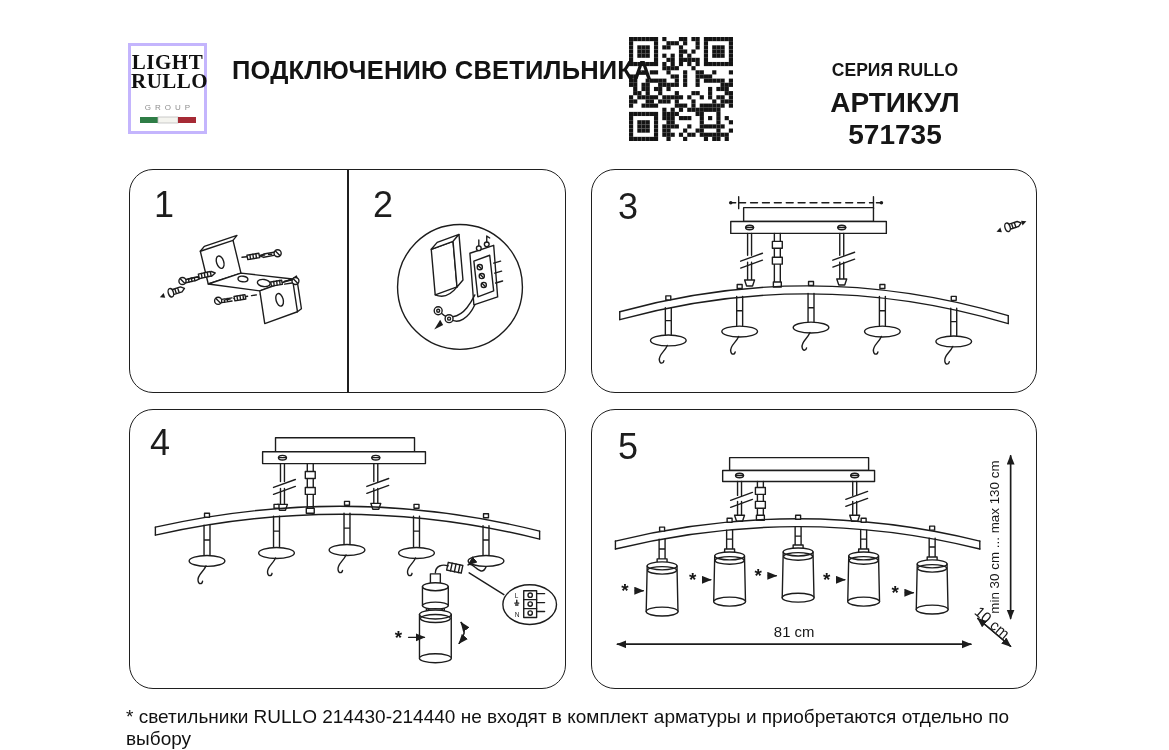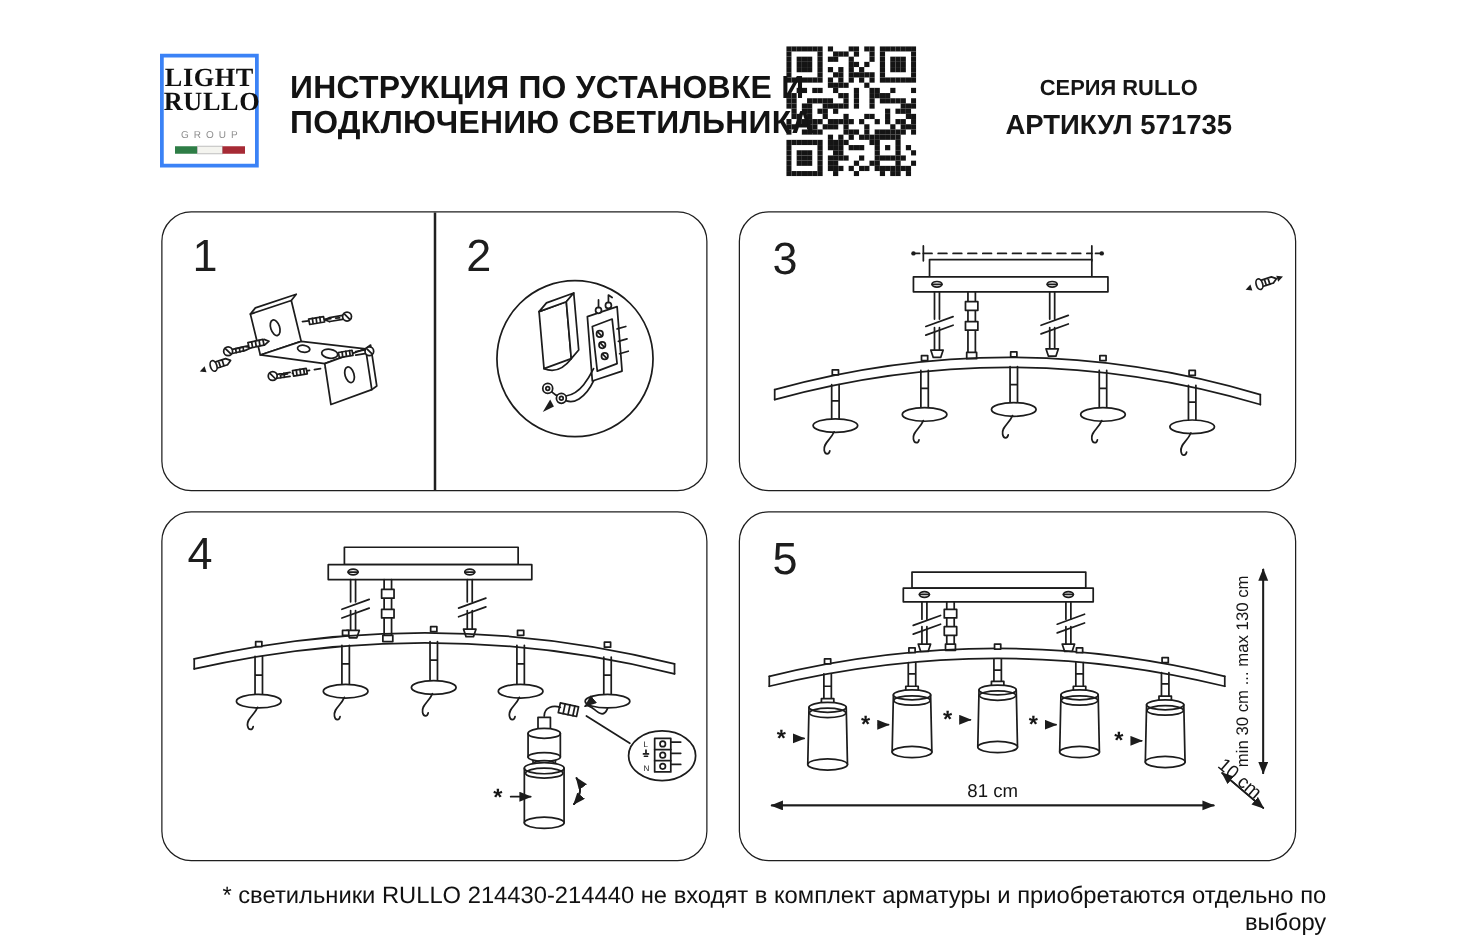--- a/index.html
+++ b/index.html
@@ -2,31 +2,31 @@
 <html><head>
 <meta charset="utf-8">
 <style>
   :root{ --ink:#1c1c1c; }
   html,body{margin:0;padding:0;background:#fff;}
   .sheet{position:relative;width:1169px;height:750px;background:#fff;
          font-family:"Liberation Sans",sans-serif;color:#161616;overflow:hidden;}
 
   
   .logo{position:absolute;left:128px;top:43px;width:79px;height:91px;
-        border:3px solid #3b82f6;background:#fff;box-sizing:border-box;text-align:center;}
+        border:3px solid #c4b5fd;background:#fff;box-sizing:border-box;text-align:center;}
   .logo-word{font-family:"Liberation Serif",serif;font-weight:700;font-size:21px;
              line-height:19px;letter-spacing:.5px;color:#101010;}
   .logo-word:first-child{margin-top:7px;}
   .logo-group{font-size:8px;letter-spacing:4px;padding-left:4px;color:#8f8f8f;margin-top:12px;}
   .logo-flag{display:block;margin:4px auto 0;}
   .title{position:absolute;left:232px;top:56px;font-size:25.5px;font-weight:700;
          line-height:28px;color:#131313;letter-spacing:.2px;}
   .series-block{position:absolute;left:798px;top:60px;width:194px;text-align:center;}
   .series{font-size:17.5px;font-weight:700;}
-  .article{font-size:22px;font-weight:700;margin-top:6px;}
+  .article{font-size:28px;font-weight:700;margin-top:6px;}
   #qr{position:absolute;left:629px;top:37px;}
 
   
   .panel{position:absolute;border:1.8px solid #1f1f1f;border-radius:24px;background:#fff;box-sizing:border-box;}
   .pA{left:129px;top:169px;width:437px;height:224px;}
   .pB{left:591px;top:169px;width:446px;height:224px;}
   .pC{left:129px;top:409px;width:437px;height:280px;}
   .pD{left:591px;top:409px;width:446px;height:280px;}
   .divider{position:absolute;left:217px;top:0;bottom:0;width:1.8px;background:#1f1f1f;}
   .num{position:absolute;font-size:36px;color:#1d1d1d;}
@@ -36,40 +36,39 @@
   .s{stroke:var(--ink);fill:none;stroke-width:1.4;stroke-linecap:round;stroke-linejoin:round;}
   .fw{stroke:var(--ink);fill:#fff;stroke-width:1.4;stroke-linejoin:round;}
   .f{fill:var(--ink);stroke:none;}
   .dash{stroke-dasharray:5,4;}
   .dash2{stroke-dasharray:7,5;}
   text.dim{font-family:"Liberation Sans",sans-serif;font-size:15px;fill:#161616;stroke:none;}
   text.dimv{font-family:"Liberation Sans",sans-serif;font-size:13.5px;fill:#161616;stroke:none;}
   text.ast{font-family:"Liberation Sans",sans-serif;font-size:19px;font-weight:700;fill:#161616;stroke:none;}
   text.tiny{font-family:"Liberation Sans",sans-serif;font-size:6.5px;fill:#161616;stroke:none;}
 
-  .footnote{position:absolute;left:126px;top:706px;width:935px;font-size:19px;color:#111;text-align:right;}
+  .footnote{position:absolute;left:126px;top:706px;width:935px;font-size:19px;color:#111;}
 </style>
 </head>
 <body>
 
 <div class="sheet">
 
   <div class="logo">
     <div class="logo-word">LIGHT</div>
     <div class="logo-word">RULLO</div>
     <div class="logo-group">GROUP</div>
     <svg class="logo-flag" width="56" height="8">
       <rect x="0" y="1" width="18" height="6" fill="#2e7d46"></rect>
       <rect x="18" y="1" width="20" height="6" stroke="#bfbfbf" stroke-width="0.8" fill="#f4f4ef"></rect>
       <rect x="38" y="1" width="18" height="6" fill="#a62a35"></rect>
     </svg>
   </div>
 
   <div class="title">
-    <div>ИНСТРУКЦИЯ ПО УСТАНОВКЕ И</div>
     <div>ПОДКЛЮЧЕНИЮ СВЕТИЛЬНИКА</div>
   </div>
 
   <svg id="qr" width="104" height="104" viewBox="0 0 103.75 103.75">
       <g fill="#141414">
         <rect x="0.00" y="0.00" width="4.15" height="4.15"></rect>
         <rect x="4.15" y="0.00" width="4.15" height="4.15"></rect>
         <rect x="8.30" y="0.00" width="4.15" height="4.15"></rect>
         <rect x="12.45" y="0.00" width="4.15" height="4.15"></rect>
         <rect x="16.60" y="0.00" width="4.15" height="4.15"></rect>

